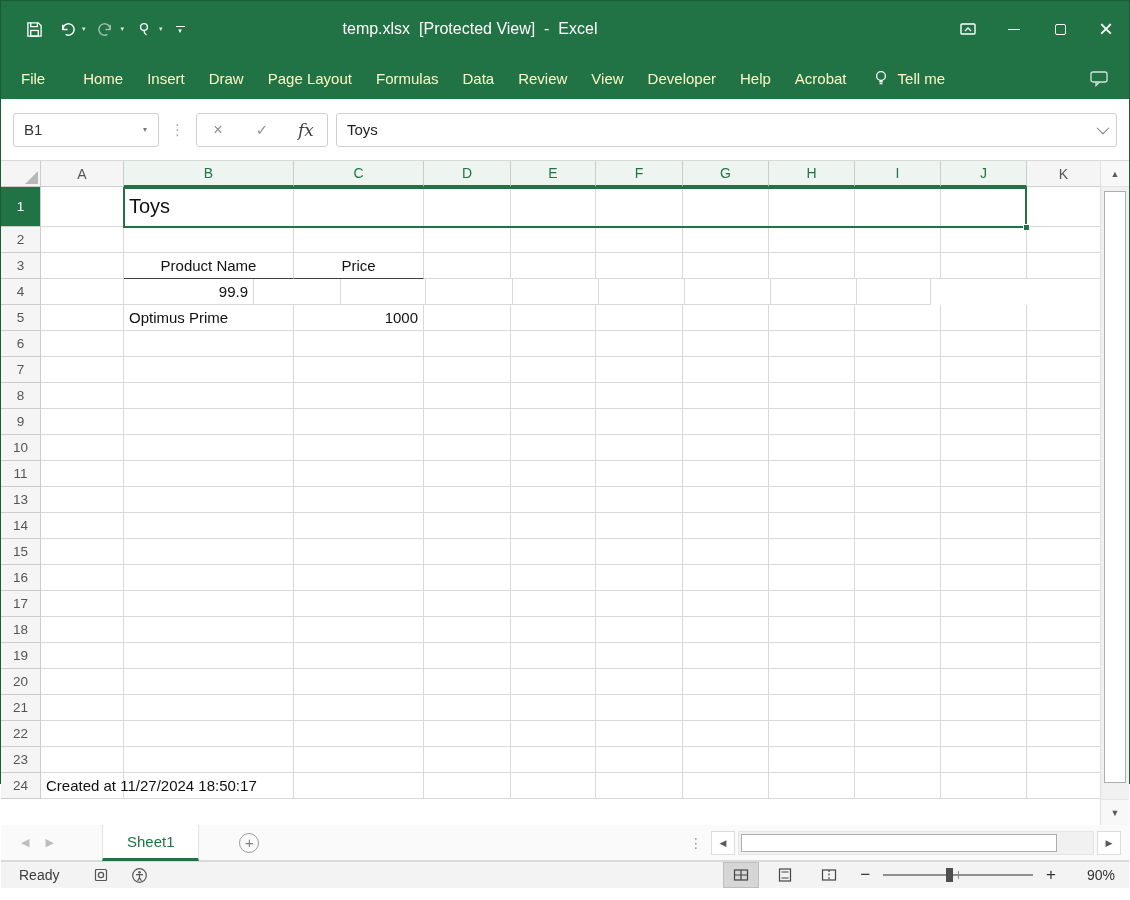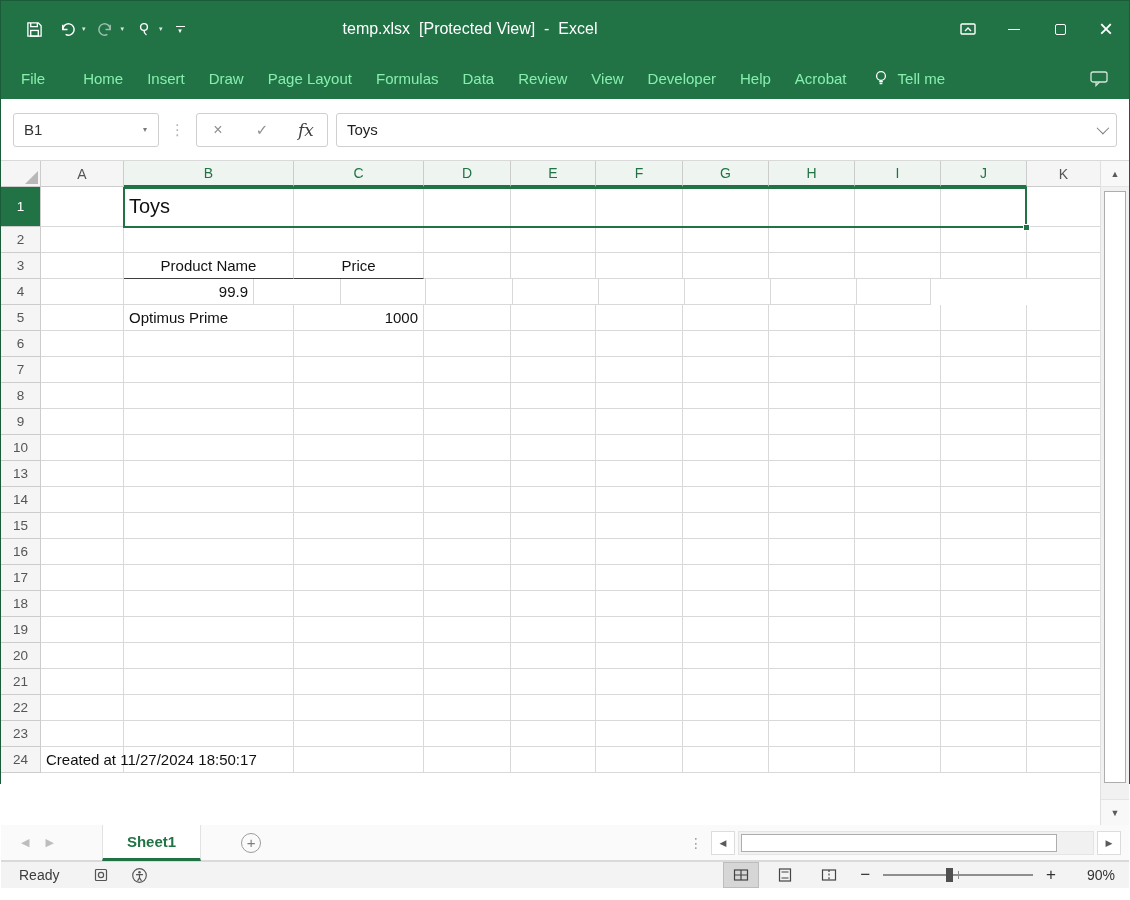--- a/index.html
+++ b/index.html
@@ -20,21 +20,21 @@
   .qat-custom .chev { font-size:7px; color:#fff; line-height:5px; }
   .tb-title { position:absolute; left:0; right:190px; text-align:center; font-size:16px;
     white-space:pre; pointer-events:none; }
   .tb-right { margin-left:auto; display:flex; height:100%; z-index:2; }
   .winbtn { width:46px; height:100%; display:flex; align-items:center; justify-content:center; }
   .min-line { width:12px; border-top:1.6px solid #fff; display:inline-block; }
   .max-box { width:11px; height:11px; border:1.6px solid #fff; border-radius:2px; display:inline-block; }
   .close-x { font-size:24px; line-height:1; font-weight:300; }
 
   
-  .menubar { height:42px; background:#217346; color:#86efac; display:flex;
+  .menubar { height:42px; background:#217346; color:#fef9c3; display:flex;
     align-items:center; padding:0 20px; font-size:15px; flex:0 0 auto; }
   .rtabs { display:flex; gap:24px; align-items:center; }
   .rtab { cursor:default; }
   .rtab.file { margin-right:14px; }
   .tellme { display:flex; align-items:center; gap:9px; margin-left:26px; }
   .comment-btn { margin-left:auto; opacity:.9; }
 
   
   .formula-row { height:62px; background:#fff; border-bottom:1px solid #d9d9d9;
     display:flex; align-items:center; padding:0 12px; gap:8px; flex:0 0 auto; }
@@ -94,21 +94,21 @@
   .vs-thumb { position:absolute; left:3px; right:3px; top:30px; height:592px;
     background:#ffffff; border:1px solid #adadad; }
 
   
   .sheetbar { height:36px; background:#fafafa; border-bottom:1px solid #d9d9d9;
     display:flex; align-items:center; flex:0 0 auto; font-size:15px; }
   .nav-arrow { color:#bdbdbd; font-size:11px; padding:0 8px; }
   .nav-arrow.first { padding-left:20px; }
   .sheet-tab { margin-left:40px; height:36px; display:flex; align-items:center;
     padding:4px 24px; background:#fff; border-left:1px solid #e2e2e2; border-right:1px solid #e2e2e2;
-    border-bottom:3px solid #217346; color:#217346; font-weight:bold; }
+    border-bottom:3px solid #217346; color:#217346; font-weight:normal; }
   .add-sheet { margin-left:40px; width:20px; height:20px; border-radius:50%;
     border:1px solid #9c9c9c; color:#7d7d7d; display:flex; align-items:center;
     justify-content:center; font-size:15px; line-height:1; }
   .splitter { margin-left:auto; color:#9d9d9d; font-size:14px; padding:0 8px; }
   .hscroll { display:flex; align-items:center; gap:3px; padding-right:8px; }
   .hs-btn { width:24px; height:24px; display:flex; align-items:center; justify-content:center;
     color:#5a5a5a; font-size:9px; background:#fff; border:1px solid #dcdcdc; }
   .hs-track { width:356px; height:24px; background:#f1f1f1; border:1px solid #e4e4e4; position:relative; }
   .hs-thumb { position:absolute; left:2px; top:2px; bottom:2px; width:316px;
     background:#fff; border:1px solid #adadad; }
@@ -403,20 +403,34 @@
           <div class="cell" style="width: 87px;"></div>
           <div class="cell" style="width: 85px;"></div>
           <div class="cell" style="width: 87px;"></div>
           <div class="cell" style="width: 86px;"></div>
           <div class="cell" style="width: 86px;"></div>
           <div class="cell" style="width: 86px;"></div>
           <div class="cell" style="width: 86px;"></div>
           <div class="cell" style="width: 74px;"></div>
         </div>
         <div class="grid-row">
+          <div class="row-hdr">11</div>
+          <div class="cell" style="width: 83px;"></div>
+          <div class="cell" style="width: 170px;"></div>
+          <div class="cell" style="width: 130px;"></div>
+          <div class="cell" style="width: 87px;"></div>
+          <div class="cell" style="width: 85px;"></div>
+          <div class="cell" style="width: 87px;"></div>
+          <div class="cell" style="width: 86px;"></div>
+          <div class="cell" style="width: 86px;"></div>
+          <div class="cell" style="width: 86px;"></div>
+          <div class="cell" style="width: 86px;"></div>
+          <div class="cell" style="width: 74px;"></div>
+        </div>
+        <div class="grid-row">
           <div class="row-hdr">13</div>
           <div class="cell" style="width: 83px;"></div>
           <div class="cell" style="width: 170px;"></div>
           <div class="cell" style="width: 130px;"></div>
           <div class="cell" style="width: 87px;"></div>
           <div class="cell" style="width: 85px;"></div>
           <div class="cell" style="width: 87px;"></div>
           <div class="cell" style="width: 86px;"></div>
           <div class="cell" style="width: 86px;"></div>
           <div class="cell" style="width: 86px;"></div>

